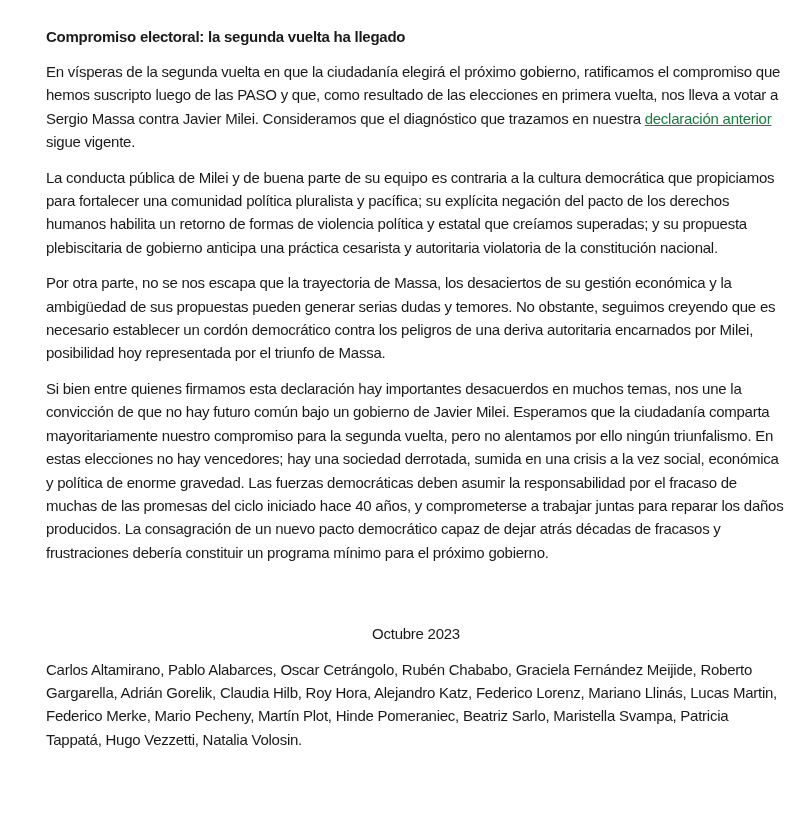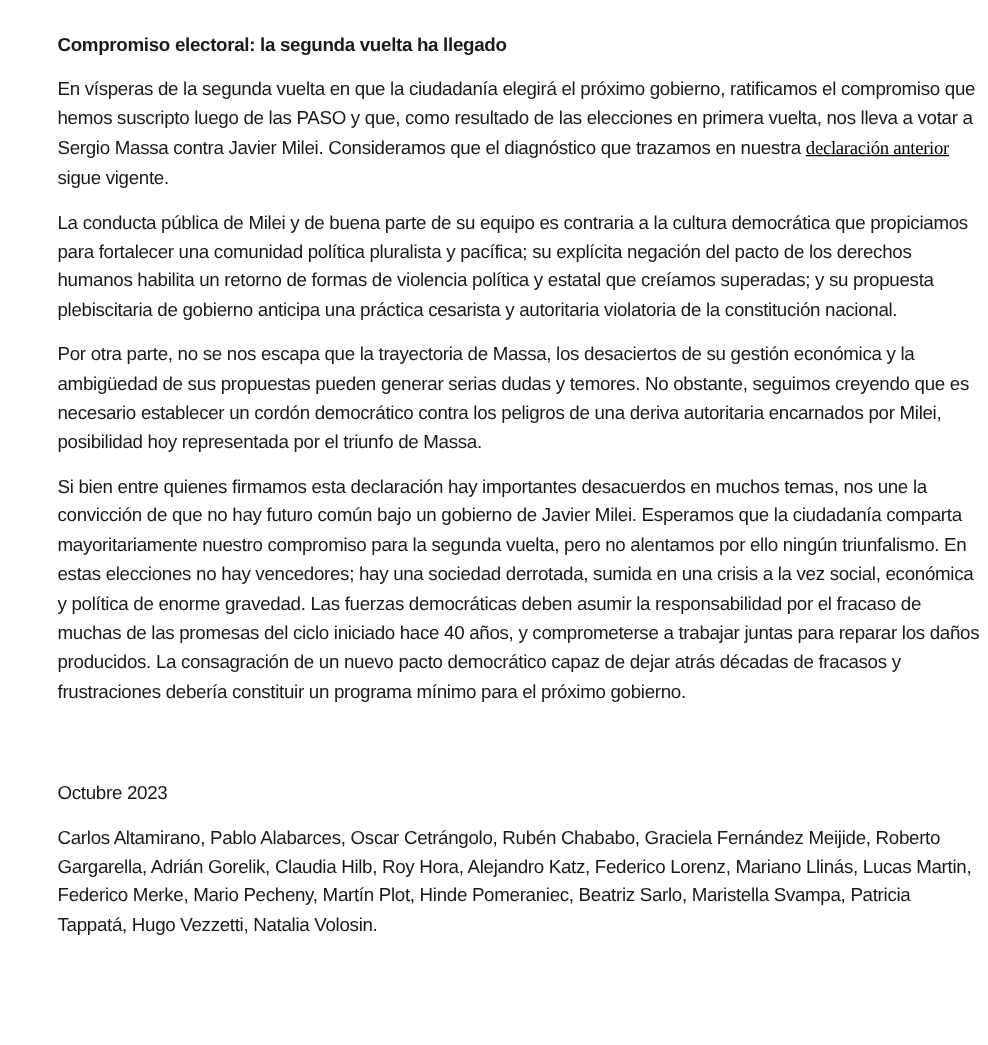--- a/index.html
+++ b/index.html
@@ -10,23 +10,23 @@
   }
   .doc {
     position: absolute; left: 46px; top: 26px; width: 740px;
     font-size: 15px; line-height: 23.4px;
     letter-spacing: -0.25px;
   }
   .title {
     font-weight: bold; font-size: 15px; margin: 0 0 12px 0; line-height: 22px;
   }
   p { margin: 0 0 12px 0; }
-  .link { color: #000000; text-decoration: underline; font-family: Liberation Serif, serif; }
+  .link { color: #15803d; text-decoration: underline; }
   .spacer { height: 46px; }
-  .date { margin-bottom: 12px; }
+  .date { margin-bottom: 12px; text-align: center; }
 </style>
 </head>
 <body>
 
 <div class="doc">
   <div class="title">Compromiso electoral: la segunda vuelta ha llegado</div>
 
   <p><span>En vísperas de la segunda vuelta en que la ciudadanía elegirá el próximo gobierno, ratificamos el compromiso que hemos suscripto luego de las PASO y que, como resultado de las elecciones en primera vuelta, nos lleva a votar a Sergio Massa contra Javier Milei. Consideramos que el diagnóstico que trazamos en nuestra </span><a class="link" href="#">declaración anterior</a><span> sigue vigente.</span></p>
 
   <p>La conducta pública de Milei y de buena parte de su equipo es contraria a la cultura democrática que propiciamos para fortalecer una comunidad política pluralista y pacífica; su explícita negación del pacto de los derechos humanos habilita un retorno de formas de violencia política y estatal que creíamos superadas; y su propuesta plebiscitaria de gobierno anticipa una práctica cesarista y autoritaria violatoria de la constitución nacional.</p>

